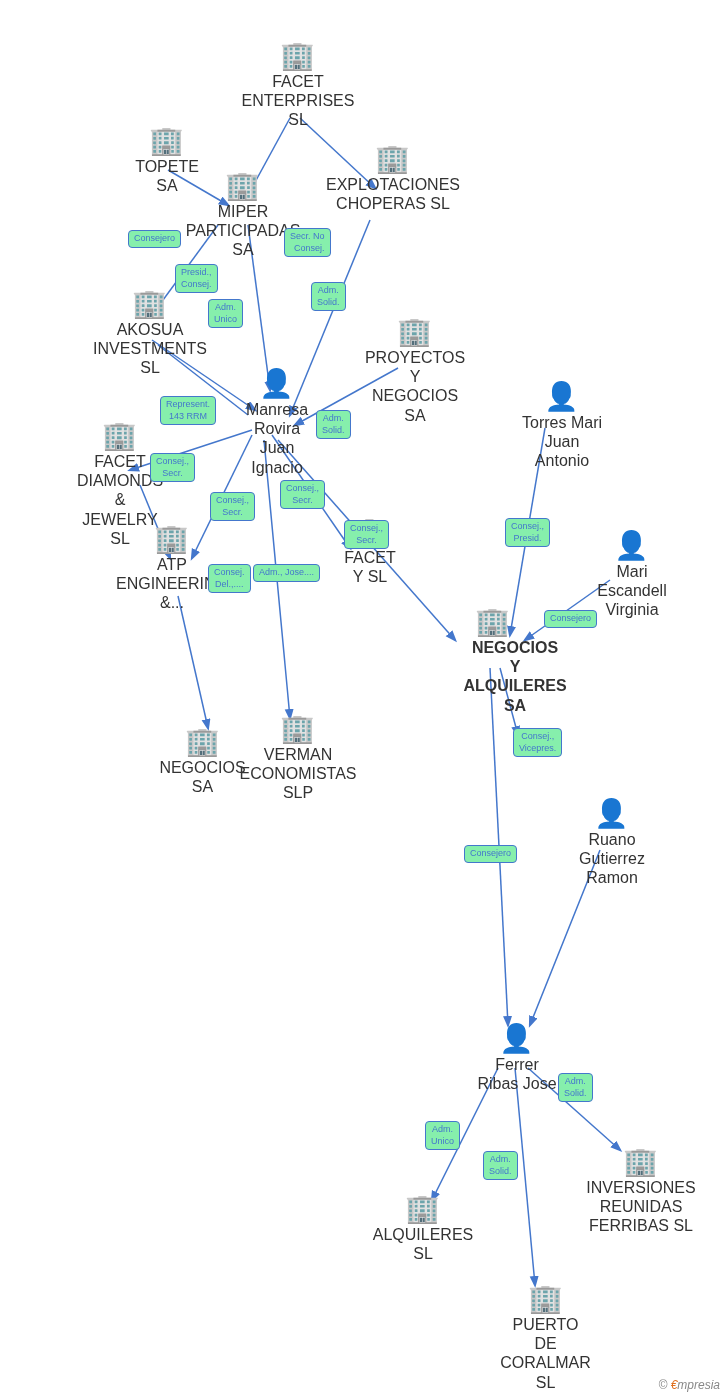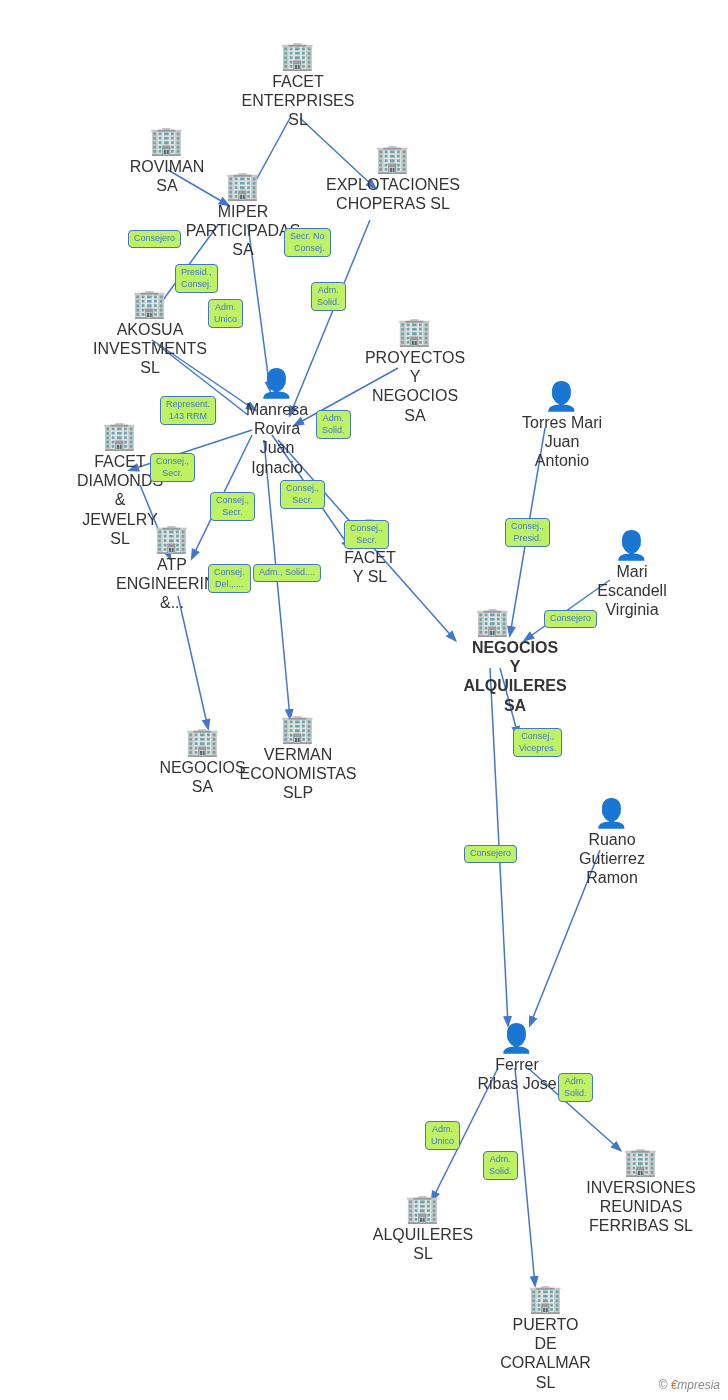--- a/index.html
+++ b/index.html
@@ -39,21 +39,21 @@
     .building-icon.highlight {
       color: #cc3333;
     }
     .person-icon {
       font-size: 28px;
       color: #888;
       line-height: 1;
     }
     .badge {
       position: absolute;
-      background: #bef264;
+      background: #86efac;
       border: 1.5px solid #4477cc;
       color: #4477cc;
       border-radius: 4px;
       padding: 2px 5px;
       font-size: 9px;
       white-space: nowrap;
       text-align: center;
       line-height: 1.3;
     }
     .watermark {
@@ -127,21 +127,21 @@
   <line x1="515" y1="1068" x2="535" y2="1285" stroke="#4477cc" stroke-width="1.5" marker-end="url(#arrow)"></line>
 </svg>
 
 <div class="node" style="left:258px;top:42px;width:80px;">
   <div class="building-icon">🏢</div>
   <div class="node-label">FACET<br>ENTERPRISES SL</div>
 </div>
 
 <div class="node" style="left:132px;top:127px;width:70px;">
   <div class="building-icon">🏢</div>
-  <div class="node-label">ROVIMAN SA</div>
+  <div class="node-label">TOPETE SA</div>
 </div>
 
 <div class="node" style="left:348px;top:145px;width:90px;">
   <div class="building-icon">🏢</div>
   <div class="node-label">EXPLOTACIONES<br>CHOPERAS SL</div>
 </div>
 
 <div class="node" style="left:203px;top:172px;width:80px;">
   <div class="building-icon">🏢</div>
   <div class="node-label">MIPER<br>PARTICIPADAS SA</div>
@@ -232,21 +232,21 @@
 <div class="badge" style="left:175px;top:264px;">Presid.,<br>Consej.</div>
 <div class="badge" style="left:208px;top:299px;">Adm.<br>Unico</div>
 <div class="badge" style="left:311px;top:282px;">Adm.<br>Solid.</div>
 <div class="badge" style="left:160px;top:396px;">Represent.<br>143 RRM</div>
 <div class="badge" style="left:316px;top:410px;">Adm.<br>Solid.</div>
 <div class="badge" style="left:150px;top:453px;">Consej.,<br>Secr.</div>
 <div class="badge" style="left:210px;top:492px;">Consej.,<br>Secr.</div>
 <div class="badge" style="left:280px;top:480px;">Consej.,<br>Secr.</div>
 <div class="badge" style="left:344px;top:520px;">Consej.,<br>Secr.</div>
 <div class="badge" style="left:208px;top:564px;">Consej.<br>Del.,....</div>
-<div class="badge" style="left:253px;top:564px;">Adm., Solid....</div>
+<div class="badge" style="left:253px;top:564px;">Adm., Jose....</div>
 <div class="badge" style="left:505px;top:518px;">Consej.,<br>Presid.</div>
 <div class="badge" style="left:544px;top:610px;">Consejero</div>
 <div class="badge" style="left:513px;top:728px;">Consej.,<br>Vicepres.</div>
 <div class="badge" style="left:464px;top:845px;">Consejero</div>
 <div class="badge" style="left:425px;top:1121px;">Adm.<br>Unico</div>
 <div class="badge" style="left:558px;top:1073px;">Adm.<br>Solid.</div>
 <div class="badge" style="left:483px;top:1151px;">Adm.<br>Solid.</div>
 
 <div class="watermark">© <span>€</span>mpresia</div>
 

